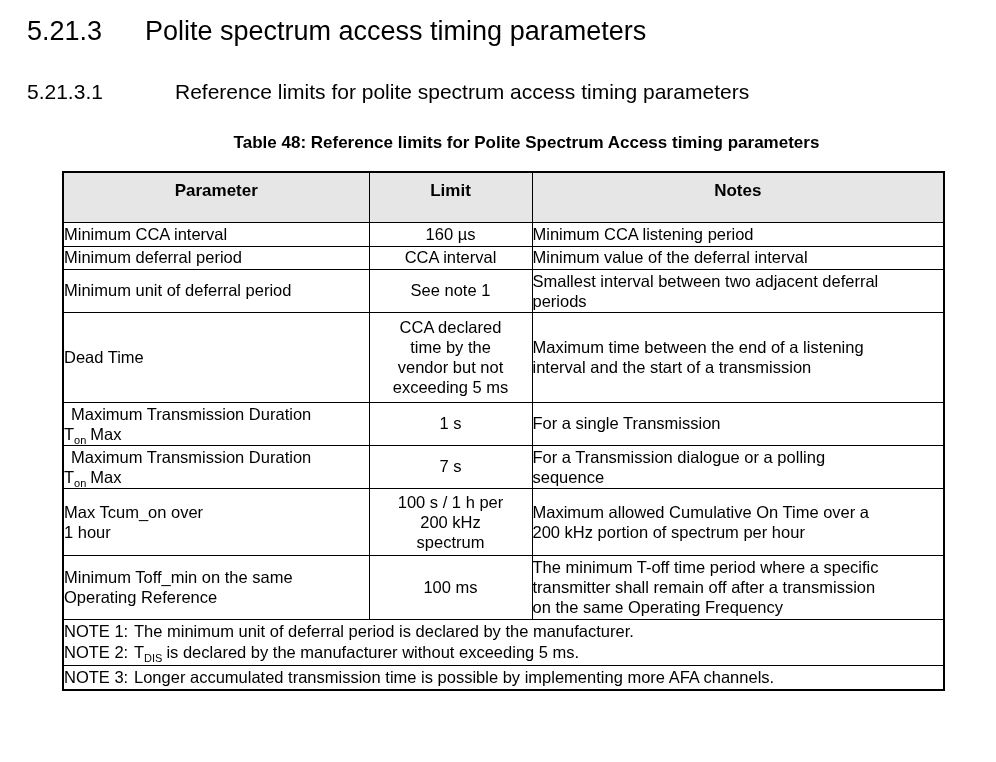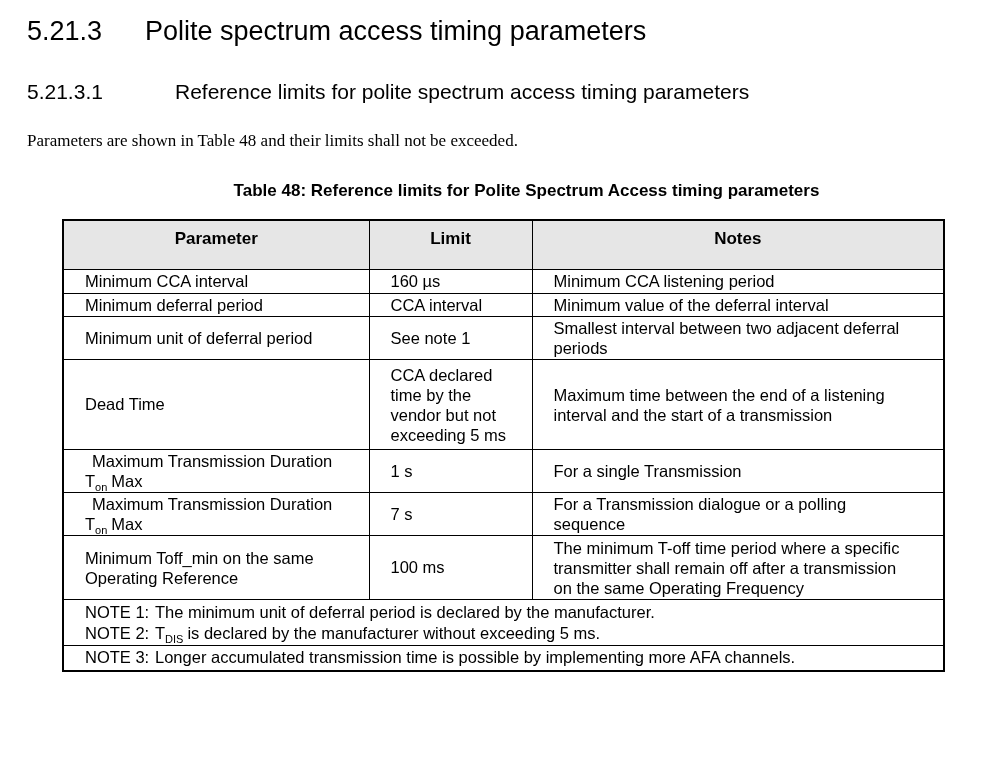--- a/index.html
+++ b/index.html
@@ -49,23 +49,23 @@
   }
   table.tt thead th {
     background: var(--header-bg);
     font-size: 17px; font-weight: bold;
     text-align: center; vertical-align: middle;
     padding: 0 4px 12px 4px;
   }
   table.tt tbody td {
     font-size: 16.5px;
     vertical-align: middle;
-    padding: 1px 21px;
-  }
-  td.limit { text-align: left; }
+    padding: 1px 0;
+  }
+  td.limit { text-align: center; }
   .ln { line-height: 20px; }
   .ind { padding-left: 7px; }
   sub { font-size: 11px; line-height: 0; }
   .ml4 { margin-left: 4px; }
   td.notecell { padding: 2px 4px; vertical-align: middle; }
   .note-line { display: flex; line-height: 21px; font-size: 16.5px; }
   .note-label { width: 70px; flex: 0 0 auto; }
   .note-text { flex: 1 1 auto; }
 </style>
 </head>
@@ -76,21 +76,20 @@
   <div class="h1">
     <span class="num">5.21.3</span>
     <span>Polite spectrum access timing parameters</span>
   </div>
 
   <div class="h2">
     <span class="num">5.21.3.1</span>
     <span>Reference limits for polite spectrum access timing parameters</span>
   </div>
 
-  <p class="intro">Parameters are shown in Table 48 and their limits shall not be exceeded.</p>
 
   <div class="caption">Table 48: Reference limits for Polite Spectrum Access timing parameters</div>
 
   <table class="tt">
     <colgroup>
       <col style="width:306px">
         <col style="width:163px">
         <col style="width:412px">
     </colgroup>
     <thead>
@@ -144,20 +143,35 @@
         <td>
           <div class="ln ind">Maximum Transmission Duration</div>
           <div class="ln"><span>T</span><sub>on</sub><span class="ml4">Max</span></div>
         </td>
         <td class="limit">7 s</td>
         <td>
           <div class="ln">For a Transmission dialogue or a polling</div>
           <div class="ln">sequence</div>
         </td>
       </tr>
+      <tr style="height:67px">
+        <td>
+          <div class="ln">Max Tcum_on over</div>
+          <div class="ln">1 hour</div>
+        </td>
+        <td class="limit">
+          <div class="ln">100 s / 1 h per</div>
+          <div class="ln">200 kHz</div>
+          <div class="ln">spectrum</div>
+        </td>
+        <td>
+          <div class="ln">Maximum allowed Cumulative On Time over a</div>
+          <div class="ln">200 kHz portion of spectrum per hour</div>
+        </td>
+      </tr>
       <tr style="height:64px">
         <td>
           <div class="ln">Minimum Toff_min on the same</div>
           <div class="ln">Operating Reference</div>
         </td>
         <td class="limit">100 ms</td>
         <td>
           <div class="ln">The minimum T-off time period where a specific</div>
           <div class="ln">transmitter shall remain off after a transmission</div>
           <div class="ln">on the same Operating Frequency</div>

